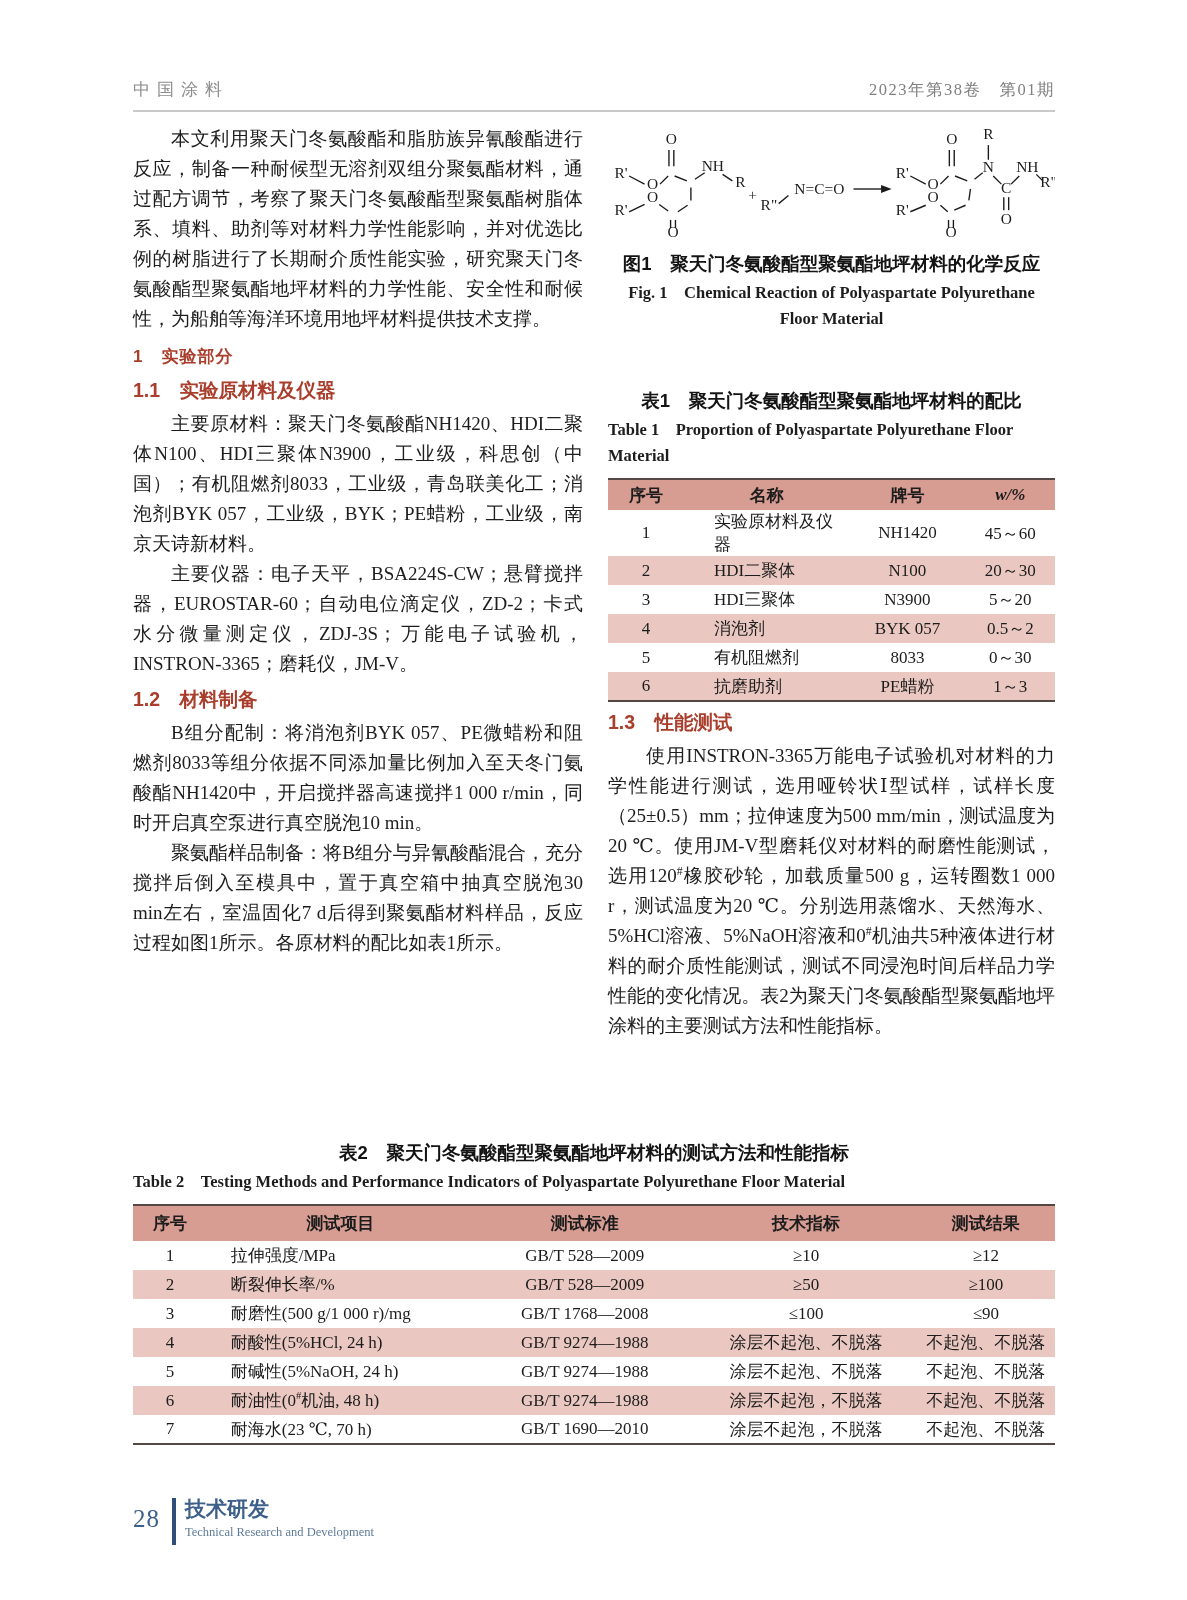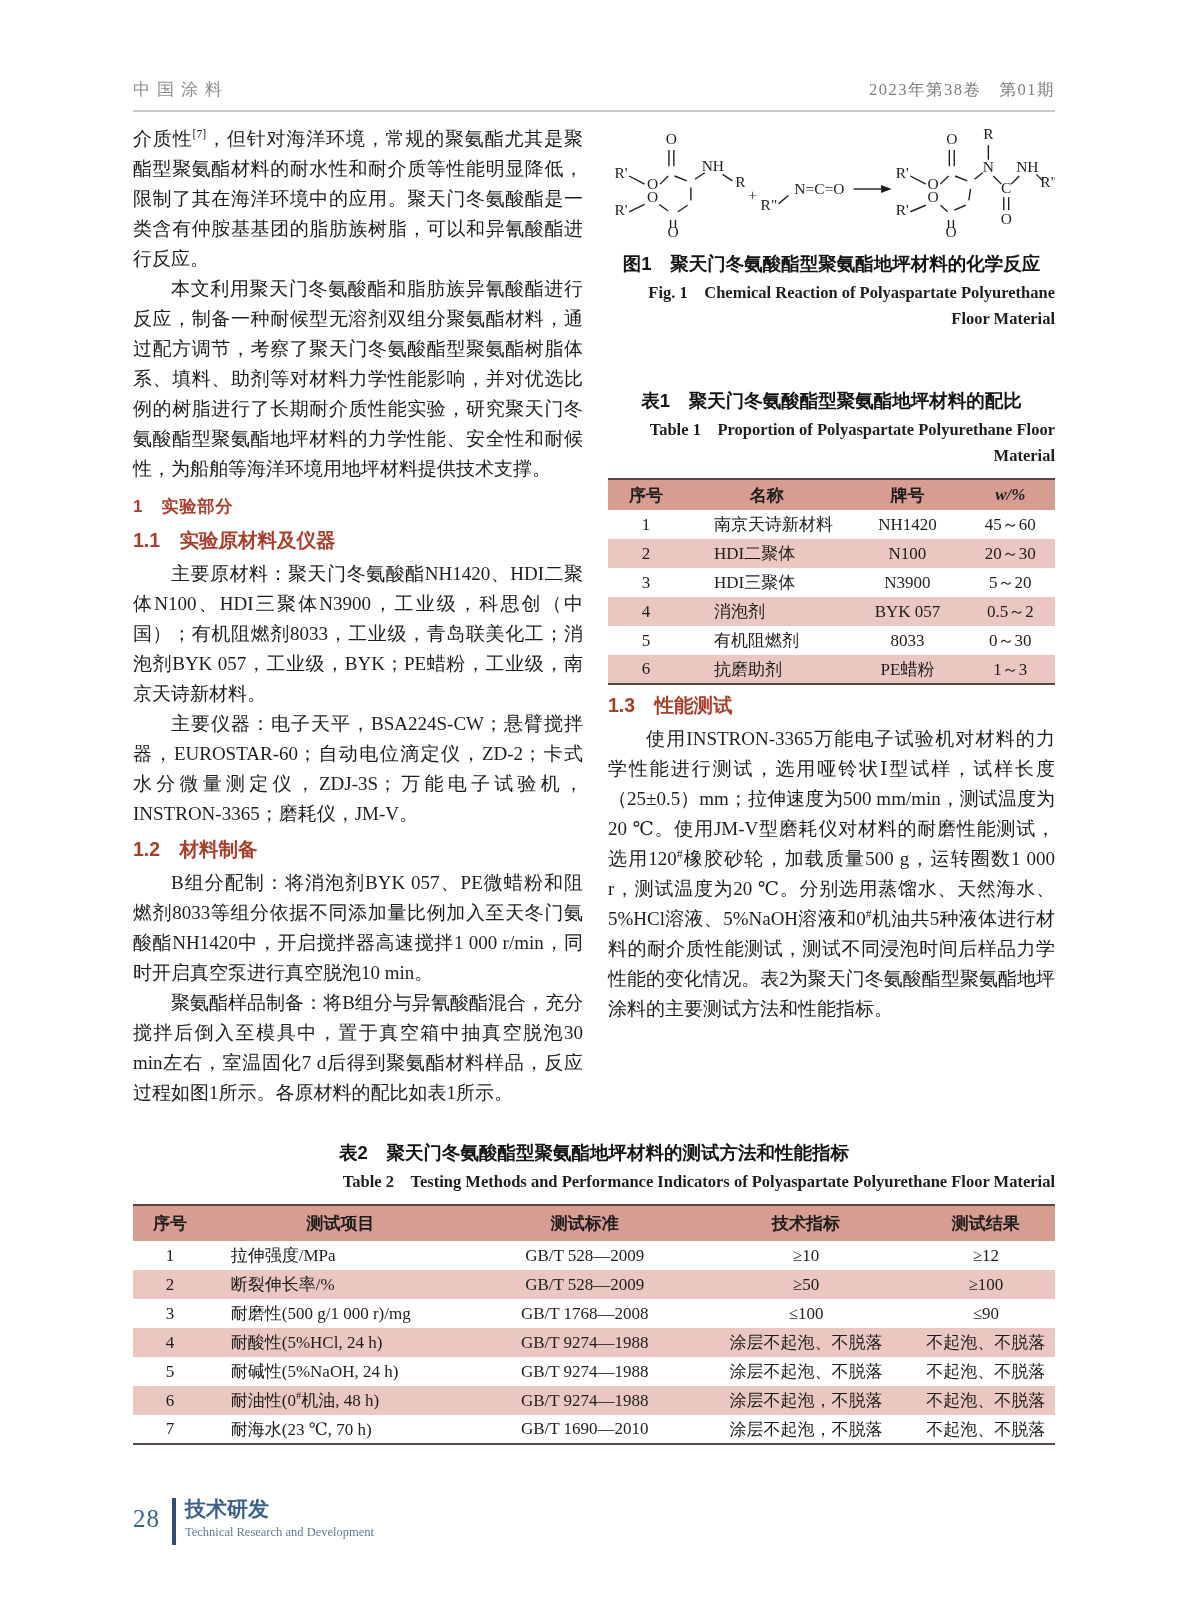--- a/index.html
+++ b/index.html
@@ -32,25 +32,25 @@
   h1.sec{font-family:"Liberation Sans","DejaVu Sans",sans-serif;font-size:17px;font-weight:bold;
          color:var(--red);margin:11px 0 9px 0;letter-spacing:1px}
   h2.sec{font-family:"Liberation Sans","DejaVu Sans",sans-serif;font-size:19.5px;font-weight:bold;
          color:var(--red);margin:7px 0 5px 0}
   
   .fig-svg{display:block;width:447px;height:113px;margin-top:6px}
   .fig-svg text{font-family:"Liberation Serif","DejaVu Serif",serif;font-size:19px;fill:#1c1c1c}
   .fig-svg line{stroke:#1c1c1c;stroke-width:1.7}
   .cap-cn{font-family:"Liberation Sans","DejaVu Sans",sans-serif;font-size:18.5px;font-weight:bold;
           text-align:center;margin-top:12px;color:#141414}
-  .cap-en{font-size:16.5px;font-weight:bold;text-align:right;line-height:26px;margin-top:4px}
+  .cap-en{font-size:16.5px;font-weight:bold;text-align:center;line-height:26px;margin-top:4px}
   
   .tt-cn{font-family:"Liberation Sans","DejaVu Sans",sans-serif;font-size:18.5px;font-weight:bold;
          text-align:center;color:#141414}
-  .tt-en{font-size:16.5px;font-weight:bold;text-align:right;line-height:26px;margin-top:4px}
+  .tt-en{font-size:16.5px;font-weight:bold;text-align:left;line-height:26px;margin-top:4px}
   .t1-block{margin-top:56px}
   
   table.data-table{border-collapse:collapse;width:100%;margin-top:9px;
         border-top:2px solid var(--tbl-line);border-bottom:2px solid var(--tbl-line)}
   table.data-table th{background:var(--tbl-hdr);font-weight:bold}
   table.data-table th,table.data-table td{font-size:17px;text-align:center;vertical-align:middle;
         color:#1c1c1c;padding:0 4px}
   table.data-table tbody tr:nth-child(even){background:var(--tbl-alt)}
   #table1 th{height:31px}
   #table1 td{height:29px}
@@ -83,21 +83,20 @@
 <body>
 
 <div class="page">
 
   <div class="hdr">
     <span class="hdr-left">中国涂料</span>
     <span class="hdr-right">2023年第38卷　第01期</span>
   </div>
 
   <div class="col-left">
-    <p class="body">介质性<sup>[7]</sup>，但针对海洋环境，常规的聚氨酯尤其是聚酯型聚氨酯材料的耐水性和耐介质等性能明显降低，限制了其在海洋环境中的应用。聚天门冬氨酸酯是一类含有仲胺基基团的脂肪族树脂，可以和异氰酸酯进行反应。</p>
     <p class="body ind">本文利用聚天门冬氨酸酯和脂肪族异氰酸酯进行反应，制备一种耐候型无溶剂双组分聚氨酯材料，通过配方调节，考察了聚天门冬氨酸酯型聚氨酯树脂体系、填料、助剂等对材料力学性能影响，并对优选比例的树脂进行了长期耐介质性能实验，研究聚天门冬氨酸酯型聚氨酯地坪材料的力学性能、安全性和耐候性，为船舶等海洋环境用地坪材料提供技术支撑。</p>
     <h1 class="sec">1　实验部分</h1>
     <h2 class="sec">1.1　实验原材料及仪器</h2>
     <p class="body ind">主要原材料：聚天门冬氨酸酯NH1420、HDI二聚体N100、HDI三聚体N3900，工业级，科思创（中国）；有机阻燃剂8033，工业级，青岛联美化工；消泡剂BYK 057，工业级，BYK；PE蜡粉，工业级，南京天诗新材料。</p>
     <p class="body ind">主要仪器：电子天平，BSA224S-CW；悬臂搅拌器，EUROSTAR-60；自动电位滴定仪，ZD-2；卡式水分微量测定仪，ZDJ-3S；万能电子试验机，INSTRON-3365；磨耗仪，JM-V。</p>
     <h2 class="sec">1.2　材料制备</h2>
     <p class="body ind">B组分配制：将消泡剂BYK 057、PE微蜡粉和阻燃剂8033等组分依据不同添加量比例加入至天冬门氨酸酯NH1420中，开启搅拌器高速搅拌1 000 r/min，同时开启真空泵进行真空脱泡10 min。</p>
     <p class="body ind">聚氨酯样品制备：将B组分与异氰酸酯混合，充分搅拌后倒入至模具中，置于真空箱中抽真空脱泡30 min左右，室温固化7 d后得到聚氨酯材料样品，反应过程如图1所示。各原材料的配比如表1所示。</p>
   </div>
 
@@ -186,21 +185,21 @@
             <tr>
               <th>序号</th>
               <th>名称</th>
               <th>牌号</th>
               <th>w/%</th>
             </tr>
           </thead>
         <tbody>
             <tr>
               <td>1</td>
-              <td>南京天诗新材料</td>
+              <td>实验原材料及仪器</td>
               <td>NH1420</td>
               <td>45～60</td>
             </tr>
             <tr>
               <td>2</td>
               <td>HDI二聚体</td>
               <td>N100</td>
               <td>20～30</td>
             </tr>
             <tr>

